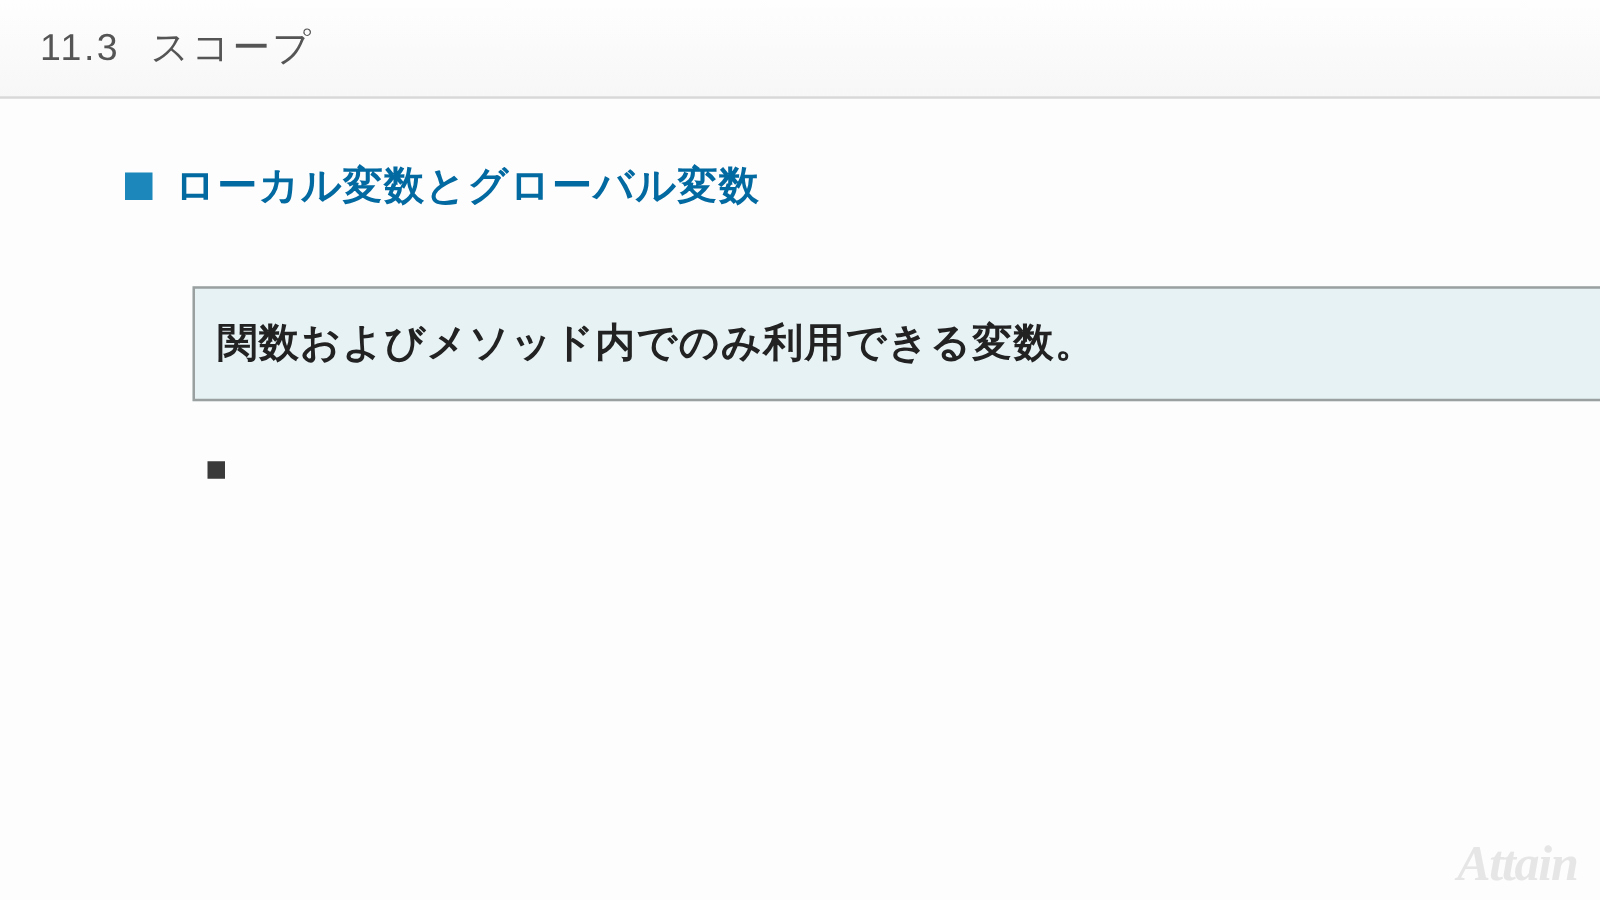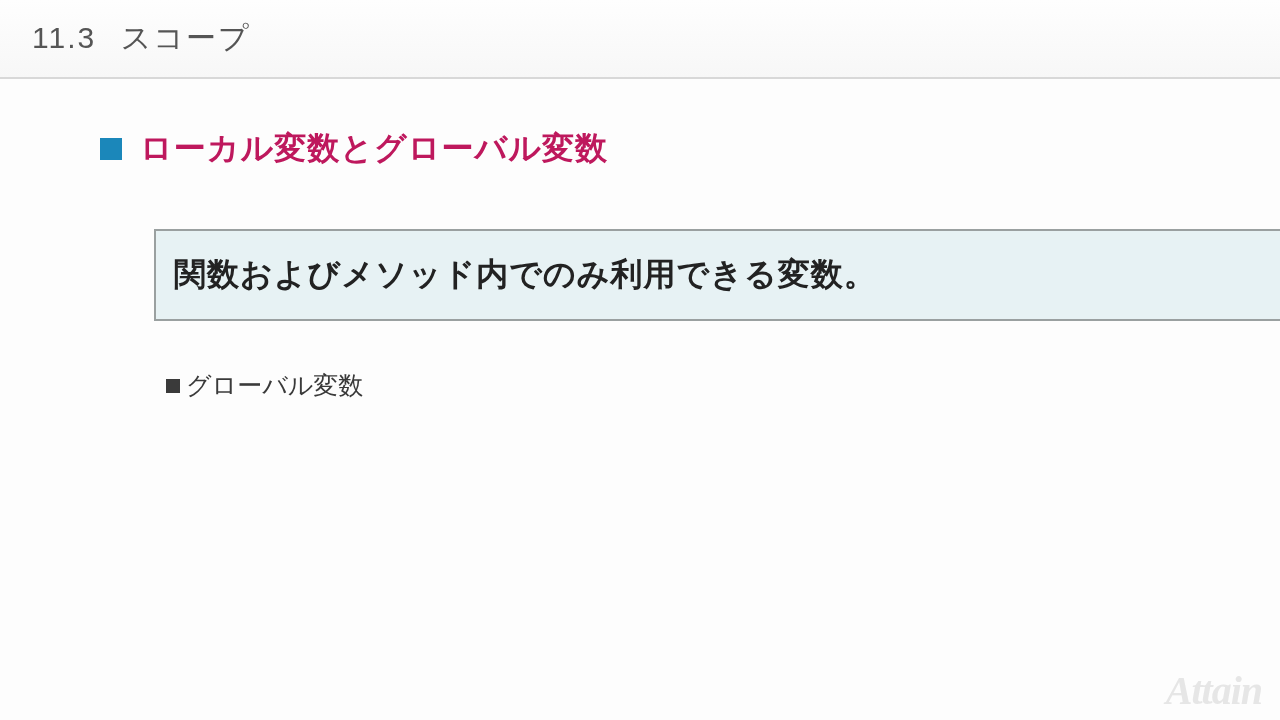--- a/index.html
+++ b/index.html
@@ -31,21 +31,21 @@
       gap: 18px;
     }
     .blue-square {
       width: 22px;
       height: 22px;
       background: #1b87ba;
       flex-shrink: 0;
     }
     .section-title {
       font-size: 32px;
-      color: #be185d;
+      color: #0369a1;
       font-weight: 700;
       letter-spacing: 1px;
     }
     .subsection {
       margin-top: 58px;
       margin-left: 54px;
     }
     .subsection + .subsection {
       margin-top: 48px;
     }
@@ -106,18 +106,17 @@
 
   <div class="subsection">
     <div class="definition-box">
       <div class="definition-text">関数およびメソッド内でのみ利用できる変数。</div>
     </div>
   </div>
 
   <div class="subsection">
     <div class="sub-label-row">
       <div class="small-black-square"></div>
-      <div class="sub-label">グローバル変数</div>
     </div>
   </div>
 </div>
 
 <div class="watermark">Attain</div>
 
 </body></html>

